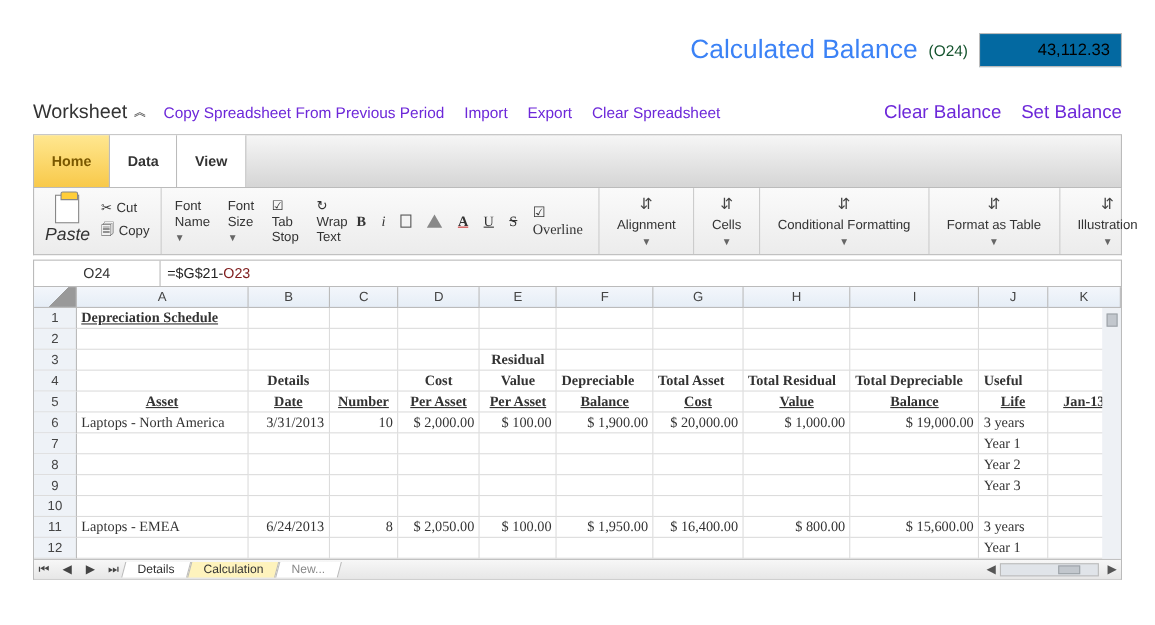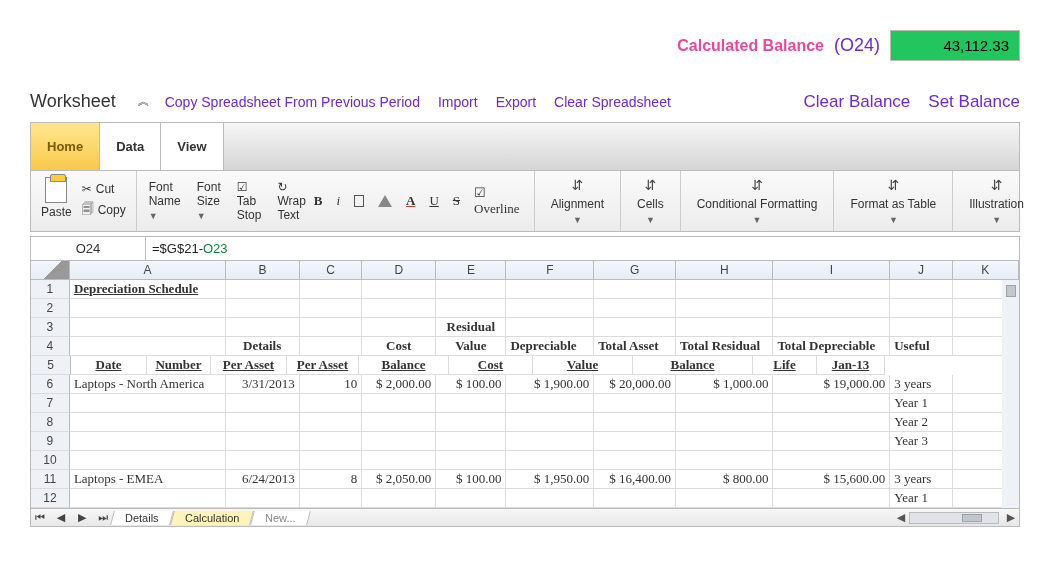--- a/index.html
+++ b/index.html
@@ -1,26 +1,26 @@
 <!DOCTYPE html>
 <html><head>
 <meta charset="utf-8">
 <style>
 * { box-sizing: border-box; margin: 0; padding: 0; }
 body { font-family: Arial, Helvetica, sans-serif; font-size: 13px; background: #fff; color: #333; }
 .app { width: 1050px; height: 568px; padding: 30px 30px 30px 30px; }
 
 .top-row { display: flex; align-items: center; justify-content: flex-end; gap: 10px; margin-bottom: 30px; }
-.calc-label { font-size: 16px; color: #ec4899; font-weight: bold; }
-.calc-cell { font-size: 18px; color: #6d28d9; }
-.calc-input { border: 1px solid #bbb; background: #22c55e; font-size: 15px; padding: 6px 10px; width: 130px; text-align: right; }
+.calc-label { font-size: 24px; color: #3b82f6; }
+.calc-cell { font-size: 14px; color: #14532d; }
+.calc-input { border: 1px solid #bbb; background: #0369a1; font-size: 15px; padding: 6px 10px; width: 130px; text-align: right; }
 
 .actions-row { display: flex; align-items: center; justify-content: space-between; margin-bottom: 10px; }
 .actions-left { display: flex; align-items: center; gap: 18px; }
-.ws-title { font-size: 18px; color: #333; display: flex; align-items: center; gap: 22px; }
+.ws-title { font-size: 18px; color: #333; display: flex; align-items: center; gap: 6px; }
 .collapse-icon { font-size: 12px; color: #555; letter-spacing: -3px; }
 .link { color: #6d28d9; font-size: 14px; cursor: pointer; }
 .actions-right { display: flex; gap: 18px; }
 .actions-right .link { font-size: 17px; }
 
 .tabs-bar { display: flex; background: linear-gradient(#f6f6f6, #d5d5d5); border: 1px solid #bbb; }
 .tab { padding: 16px 16px; border-right: 1px solid #bbb; background:#fff; font-weight: bold; font-size: 13px; cursor: pointer; }
 .tab.first { background: linear-gradient(#ffe790, #f8c94a); color: #7a5800; border-right:1px solid #bbb;}
 .tab-fill { flex:1; }
 
@@ -47,21 +47,21 @@
 .big-group { flex:0 0 auto; border-right:1px solid #ccc; display:flex; flex-direction:column; align-items:center; justify-content:center; padding:6px 16px; gap:4px; font-size:12px; color:#333; }
 .big-group .top-icon { font-size:14px; color:#444; }
 .big-group .dd-only { font-size:9px; color:#666; }
 
 .formula-row { display:flex; border:1px solid #bbb; margin-top:4px; }
 .name-box { width:115px; text-align:center; padding:4px; border-right:1px solid #bbb; font-size:13px; }
 .formula-box { flex:1; padding:4px 6px; font-size:13px; }
 .fx-eq { color:#222; }
 .fx-abs { color:#222; }
 .fx-minus { color:#222; }
-.fx-rel { color:#15803d; }
+.fx-rel { color:#7f1d1d; }
 
 .grid-wrap { border:1px solid #bbb; border-top:none; position:relative; }
 .col-headers { display:flex; background:linear-gradient(#f3f6fb, #e5edf6); font-size:12px; }
 .corner { width:40px; height:19px; border-right:1px solid #bbb; border-bottom:1px solid #bbb; background:linear-gradient(135deg, transparent 55%, #999 55%);}
 .ch { height:19px; border-right:1px solid #bbb; border-bottom:1px solid #bbb; text-align:center; display:flex; align-items:center; justify-content:center; color:#444; }
 .rows { }
 .row { display:flex; height:19px; }
 .rh { width:40px; border-right:1px solid #bbb; border-bottom:1px solid #dcdcdc; background:#eef2f7; text-align:center; font-size:12px; color:#444; display:flex; align-items:center; justify-content:center; }
 .cell { border-right:1px solid #dcdcdc; border-bottom:1px solid #dcdcdc; padding:0 4px; font-size:13px; white-space:nowrap; overflow:hidden; text-align:right; display:flex; align-items:center; font-family: "Times New Roman", serif;}
 .cell.left { text-align:left; justify-content:flex-start; }
@@ -117,21 +117,21 @@
     <div class="tab first">Home</div>
     <div class="tab">Data</div>
     <div class="tab">View</div>
     <div class="tab-fill"></div>
   </div>
 
   <div class="ribbon">
     <div class="paste-group">
       <div class="paste-col">
         <div class="paste-icon"></div>
-        <span style="font-size:12px;">Paste</span>
+        <span style="font-size:16px;font-style:italic;">Paste</span>
       </div>
       <div class="clip-col">
         <span class="clip-item">✂ <span>Cut</span></span>
         <span class="clip-item">🗐 <span>Copy</span></span>
       </div>
     </div>
     <div class="font-group">
       <div class="font-row">
         <span class="dd">Font Name</span>
         <span class="dd">Font Size</span>
@@ -250,20 +250,21 @@
         <div class="cell cE center bold">Value</div>
         <div class="cell cF left bold">Depreciable</div>
         <div class="cell cG left bold">Total Asset</div>
         <div class="cell cH left bold">Total Residual</div>
         <div class="cell cI left bold">Total Depreciable</div>
         <div class="cell cJ left bold">Useful</div>
         <div class="cell cK"></div>
       </div>
       <div class="row">
           <div class="rh">5</div>
+        <div class="cell cA center bold ul">Asset</div>
         <div class="cell cB center bold ul">Date</div>
         <div class="cell cC center bold ul">Number</div>
         <div class="cell cD center bold ul">Per Asset</div>
         <div class="cell cE center bold ul">Per Asset</div>
         <div class="cell cF center bold ul">Balance</div>
         <div class="cell cG center bold ul">Cost</div>
         <div class="cell cH center bold ul">Value</div>
         <div class="cell cI center bold ul">Balance</div>
         <div class="cell cJ center bold ul">Life</div>
         <div class="cell cK center bold ul">Jan-13</div>

